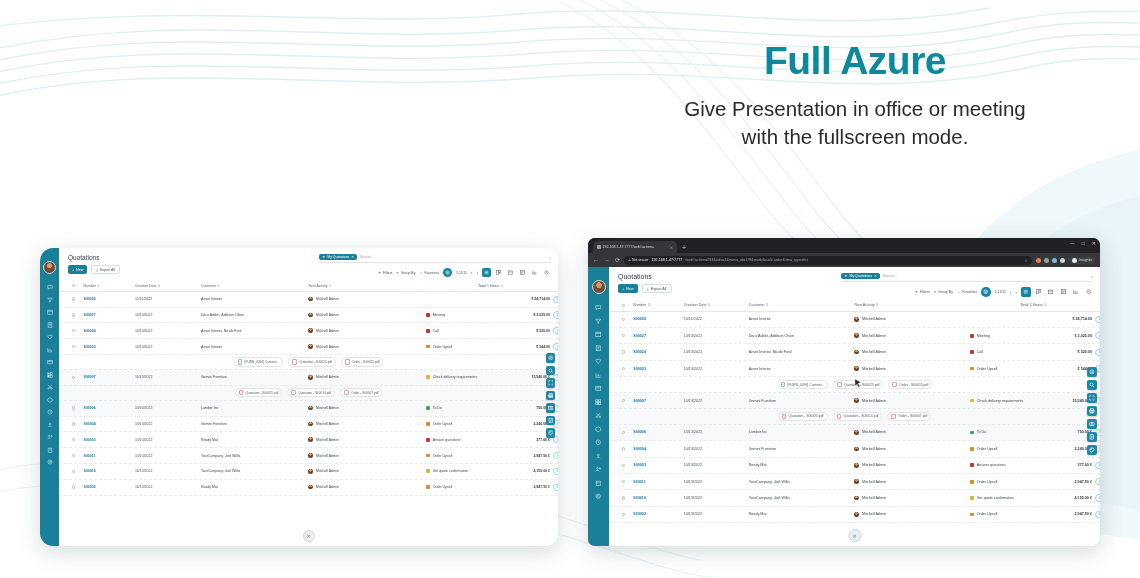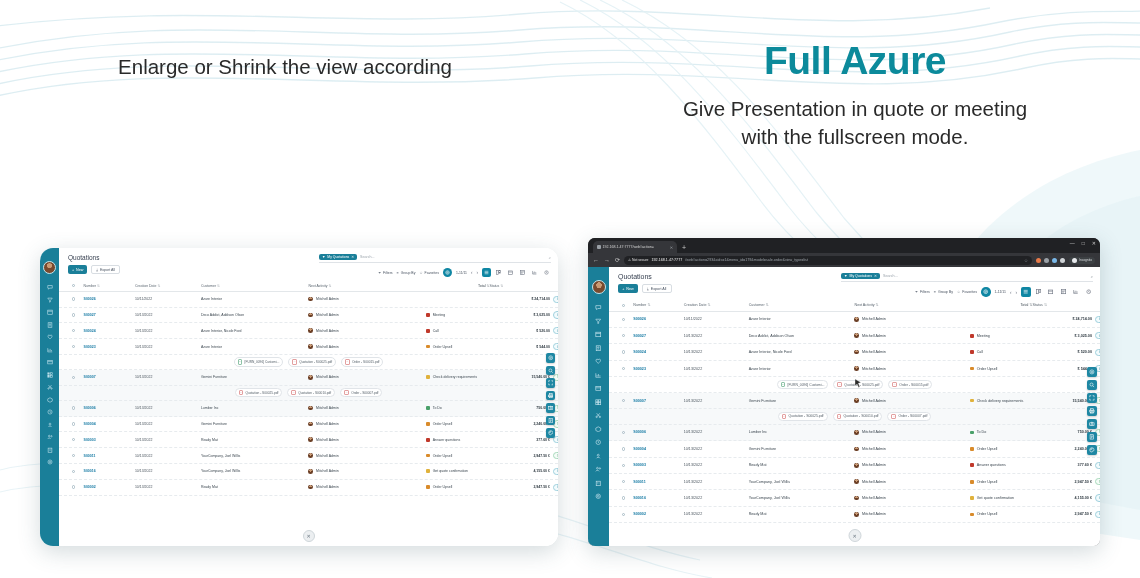--- a/index.html
+++ b/index.html
@@ -182,27 +182,26 @@
     <path d="M0 470 C 120 440, 240 520, 380 500 C 520 480, 600 540, 700 560"></path>
     <path d="M0 492 C 130 462, 250 542, 392 522 C 532 502, 612 562, 712 578"></path>
   </g>
 </svg>
 
 <div class="stage">
 
   <div class="headings">
     <div class="head-col">
       <div class="head-sub">
-        <div>Enlarge or Shrink the view according</div>
       </div>
     </div>
     <div class="head-col">
       <div class="head-title">Full Azure</div>
       <div class="head-sub">
-        <div>Give Presentation in quote or meeting</div>
+        <div>Give Presentation in office or meeting</div>
         <div>with the fullscreen mode.</div>
       </div>
     </div>
   </div>
 
   <div class="devices">
 
     <div class="tablet">
       <div class="app" style="font-size:4.2px;">
 

